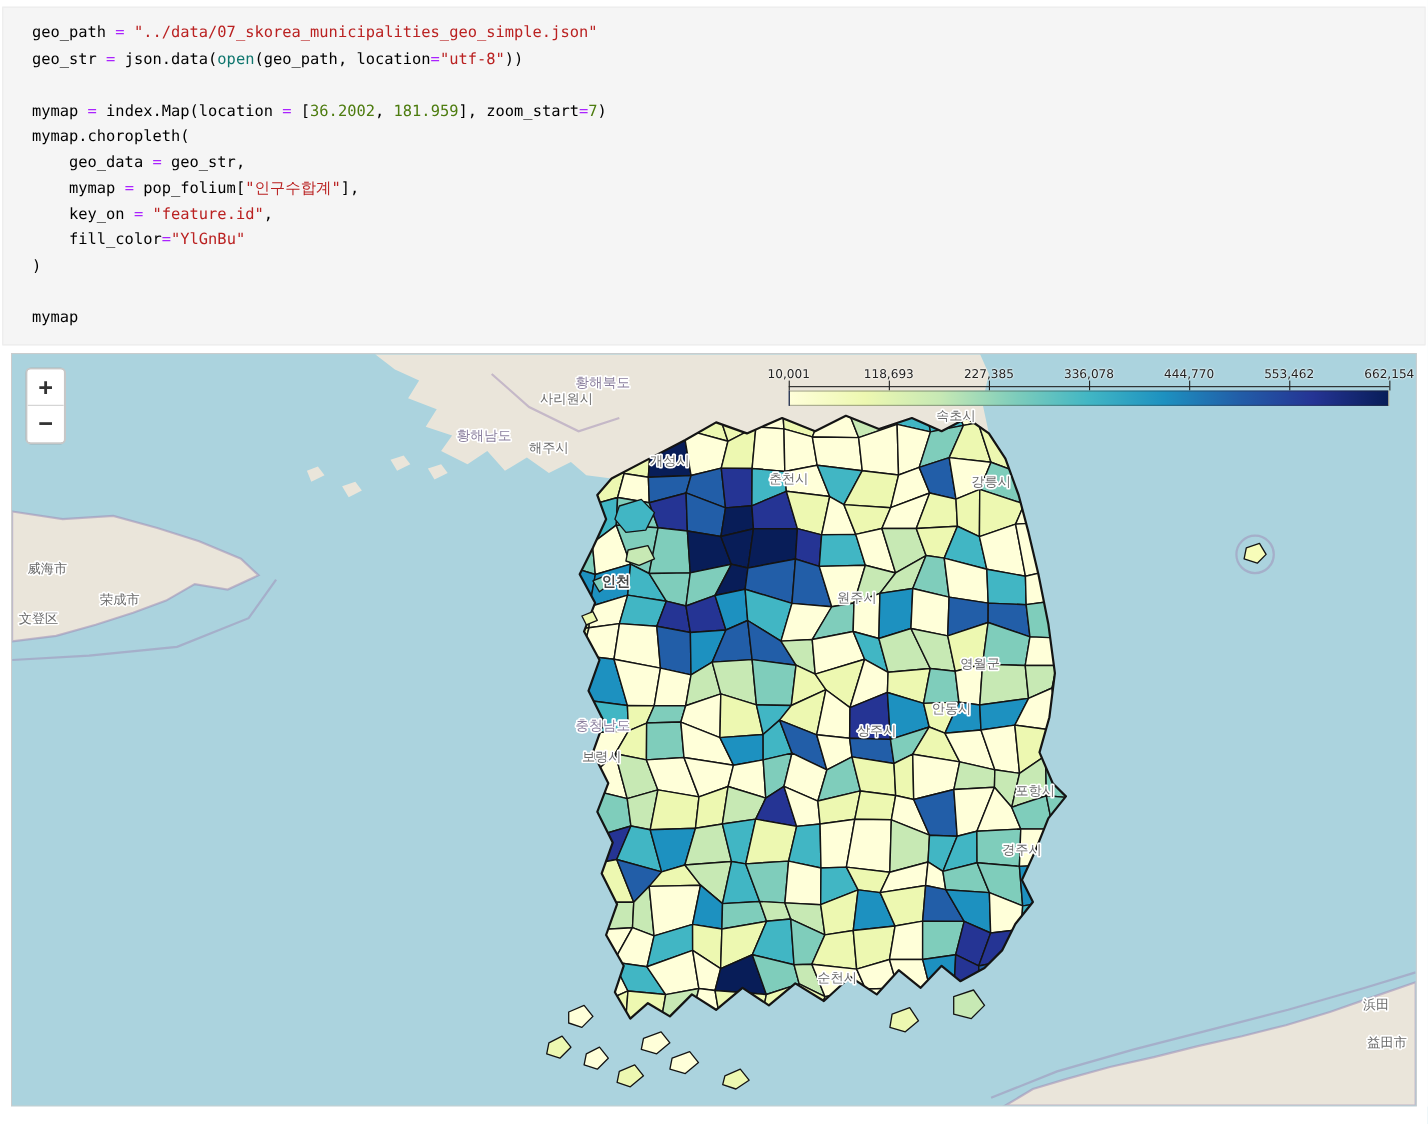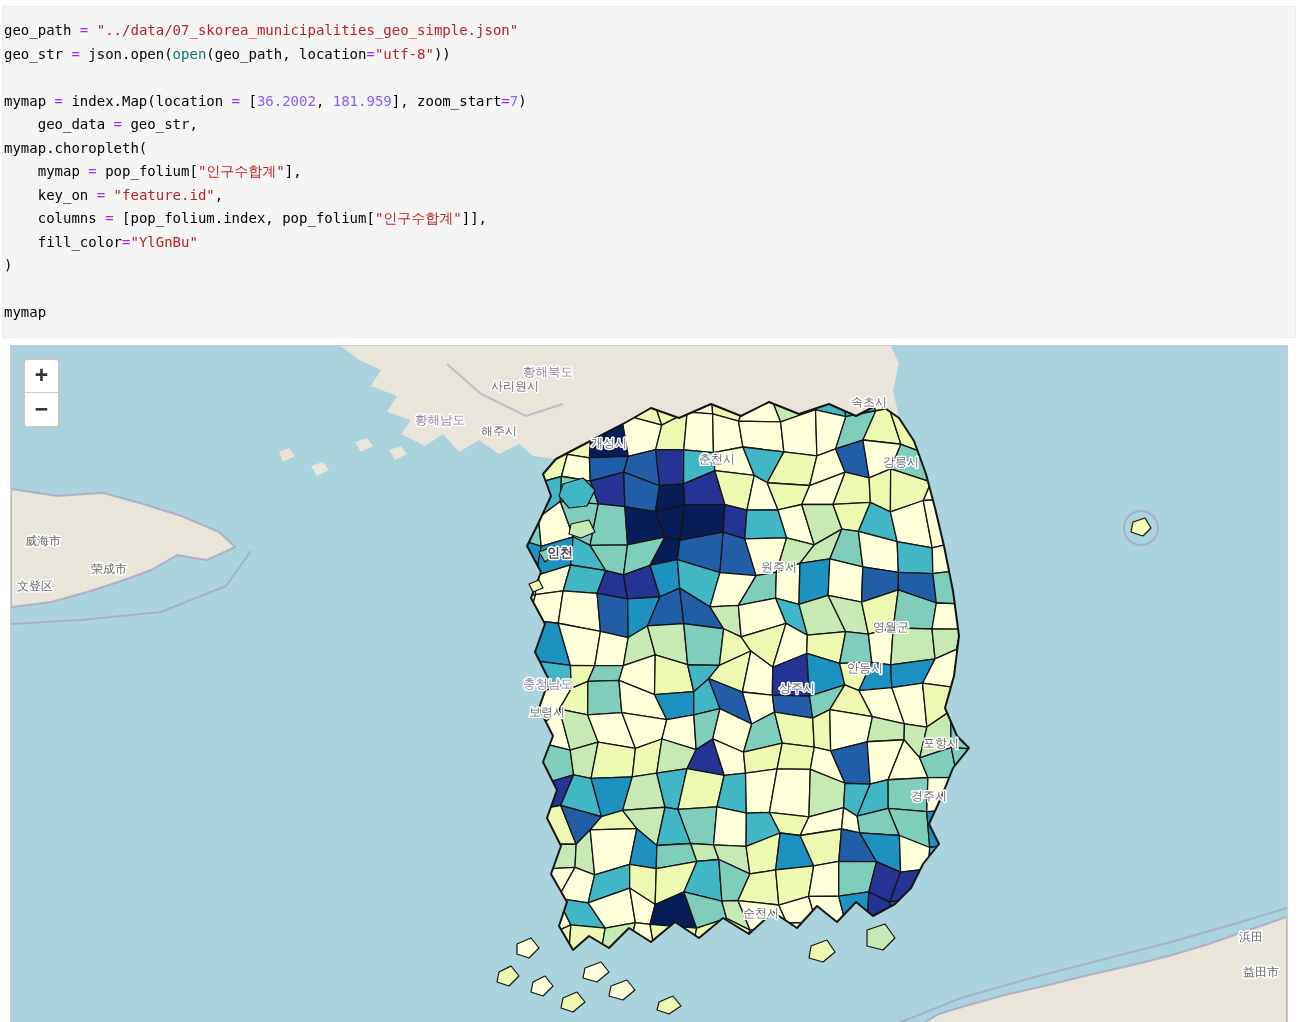--- a/index.html
+++ b/index.html
@@ -1,24 +1,24 @@
 <!DOCTYPE html>
 <html><head>
 <meta charset="utf-8">
 <style>
   *{box-sizing:border-box}
   html,body{margin:0;padding:0;background:#fff}
   body{width:1298px;font-family:"Liberation Sans",sans-serif}
 
   
-  .code-cell{margin:6px 2px 7px 2px;background:#f5f5f5;border:1px solid #ececec;padding:12px 1px}
+  .code-cell{margin:6px 2px 7px 2px;background:#f5f5f5;border:1px solid #ececec;padding:12px 26px}
   .code-line{font-family:"DejaVu Sans Mono",monospace;font-size:14px;line-height:23.5px;white-space:pre;color:#000;min-height:23.5px}
   .tok-op{color:#AA22FF}
   .tok-str{color:#BA2121}
-  .tok-num{color:#8b5cf6}
+  .tok-num{color:#4d7c0f}
   .tok-bi{color:#0f766e}
 
   
   .map-cell{position:relative;margin:0 10px;width:1278px;height:685px;border:1px solid #ccc;overflow:hidden;background:#abd3de}
   #map-svg{position:absolute;left:0;top:0}
 
   .map-label{font-family:"DejaVu Sans",sans-serif;font-size:12px;fill:#6b6b6b;paint-order:stroke;stroke:#ffffff;stroke-width:3px;stroke-linejoin:round}
   .map-label.province{fill:#8b7f9e;font-size:12.5px}
   .map-label.major{fill:#474747;font-weight:bold;font-size:13px}
 
@@ -33,28 +33,27 @@
   .legend .color-bar{position:absolute;top:21px;height:14px;border:1px solid rgba(40,40,40,.4)}
 </style>
 </head>
 <body>
 
 <div class="notebook">
 
   <div class="code-cell">
     <div class="code-lines" id="code-lines">
         <div class="code-line"><span>geo_path </span><span class="tok-op">=</span><span> </span><span class="tok-str">"../data/07_skorea_municipalities_geo_simple.json"</span></div>
-        <div class="code-line"><span>geo_str </span><span class="tok-op">=</span><span> json.open(</span><span class="tok-bi">open</span><span>(geo_path, location</span><span class="tok-op">=</span><span class="tok-str">"utf-8"</span><span>))</span></div>
+        <div class="code-line"><span>geo_str </span><span class="tok-op">=</span><span> json.data(</span><span class="tok-bi">open</span><span>(geo_path, location</span><span class="tok-op">=</span><span class="tok-str">"utf-8"</span><span>))</span></div>
         <div class="code-line"> </div>
         <div class="code-line"><span>mymap </span><span class="tok-op">=</span><span> index.Map(location </span><span class="tok-op">=</span><span> [</span><span class="tok-num">36.2002</span><span>, </span><span class="tok-num">181.959</span><span>], zoom_start</span><span class="tok-op">=</span><span class="tok-num">7</span><span>)</span></div>
+        <div class="code-line"><span>mymap.choropleth(</span></div>
         <div class="code-line"><span>    geo_data </span><span class="tok-op">=</span><span> geo_str,</span></div>
-        <div class="code-line"><span>mymap.choropleth(</span></div>
         <div class="code-line"><span>    mymap </span><span class="tok-op">=</span><span> pop_folium[</span><span class="tok-str">"인구수합계"</span><span>],</span></div>
         <div class="code-line"><span>    key_on </span><span class="tok-op">=</span><span> </span><span class="tok-str">"feature.id"</span><span>,</span></div>
-        <div class="code-line"><span>    columns </span><span class="tok-op">=</span><span> [pop_folium.index, pop_folium[</span><span class="tok-str">"인구수합계"</span><span>]],</span></div>
         <div class="code-line"><span>    fill_color</span><span class="tok-op">=</span><span class="tok-str">"YlGnBu"</span></div>
         <div class="code-line"><span>)</span></div>
         <div class="code-line"> </div>
         <div class="code-line"><span>mymap</span></div>
       </div>
   </div>
 
   <div class="map-cell">
     <svg id="map-svg" width="1276" height="683" viewBox="0 0 1276 683">
         <rect x="0" y="0" width="1276" height="683" fill="#abd3de"></rect>
@@ -436,15 +435,33 @@
         <text x="732" y="571" class="map-label ">순천시</text>
         <text x="1228" y="595" class="map-label ">浜田</text>
         <text x="1232" y="630" class="map-label ">益田市</text>
       </svg>
 
     <div class="zoom-ctrl">
       <div class="zoom-btn">+</div>
       <div class="zoom-btn">−</div>
     </div>
 
+    <div class="legend" id="legend">
+        <div class="tick-label" style="left: 10px;">10,001</div>
+        <div class="tick-mark" style="left: 10px;"></div>
+        <div class="tick-label" style="left: 101px;">118,693</div>
+        <div class="tick-mark" style="left: 101px;"></div>
+        <div class="tick-label" style="left: 192px;">227,385</div>
+        <div class="tick-mark" style="left: 192px;"></div>
+        <div class="tick-label" style="left: 283px;">336,078</div>
+        <div class="tick-mark" style="left: 283px;"></div>
+        <div class="tick-label" style="left: 374px;">444,770</div>
+        <div class="tick-mark" style="left: 374px;"></div>
+        <div class="tick-label" style="left: 465px;">553,462</div>
+        <div class="tick-mark" style="left: 465px;"></div>
+        <div class="tick-label" style="left: 556px;">662,154</div>
+        <div class="tick-mark" style="left: 556px;"></div>
+        <div class="axis-line" style="left: 10px; width: 546px;"></div>
+        <div class="color-bar" style="left: 10px; width: 546px; background: linear-gradient(to right, rgb(255, 255, 217), rgb(237, 248, 177), rgb(199, 233, 180), rgb(127, 205, 187), rgb(65, 182, 196), rgb(29, 145, 192), rgb(34, 94, 168), rgb(37, 52, 148), rgb(8, 29, 88));"></div>
+      </div>
   </div>
 
 </div>
 
 </body></html>

